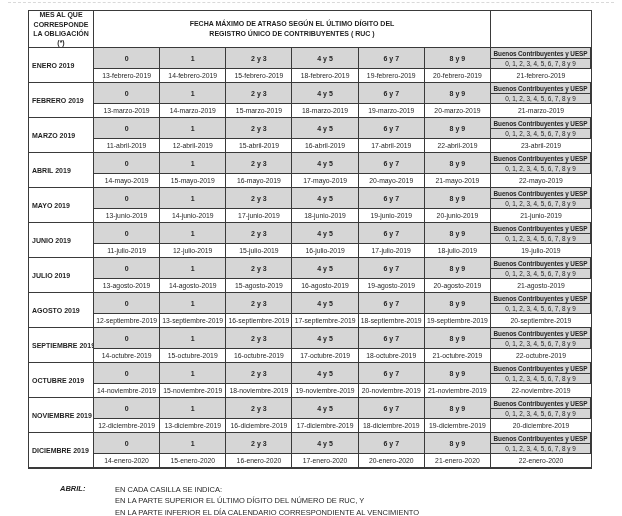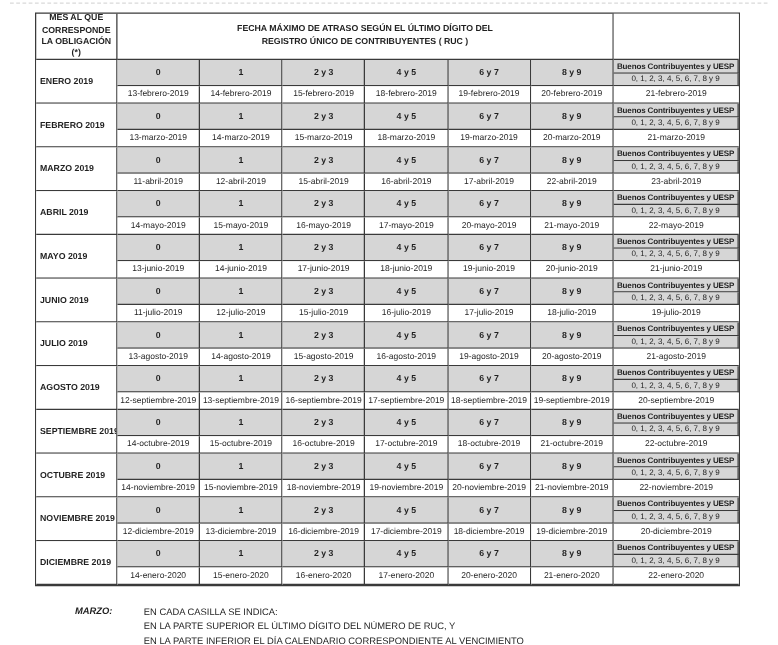--- a/index.html
+++ b/index.html
@@ -331,17 +331,17 @@
     <div class="cell date-cell c4">16-enero-2020</div>
     <div class="cell date-cell c5">17-enero-2020</div>
     <div class="cell date-cell c6">20-enero-2020</div>
     <div class="cell date-cell c7">21-enero-2020</div>
     <div class="cell date-cell bc-date">22-enero-2020</div>
   </div>
 </div>
 </div>
 
 <div class="note">
-  <div class="note-label">MARZO:</div>
+  <div class="note-label">ABRIL:</div>
   <div class="note-lines">EN CADA CASILLA SE INDICA:
 EN LA PARTE SUPERIOR EL ÚLTIMO DÍGITO DEL NÚMERO DE RUC, Y
 EN LA PARTE INFERIOR EL DÍA CALENDARIO CORRESPONDIENTE AL VENCIMIENTO</div>
 </div>
 
 </body></html>

